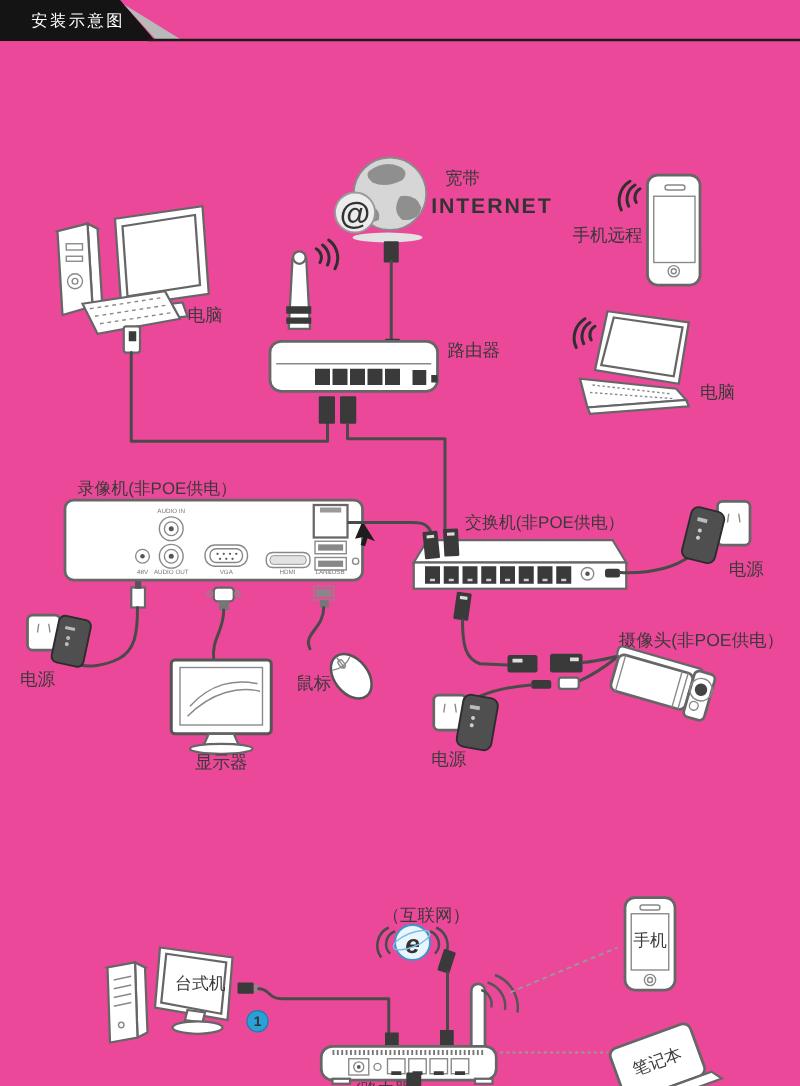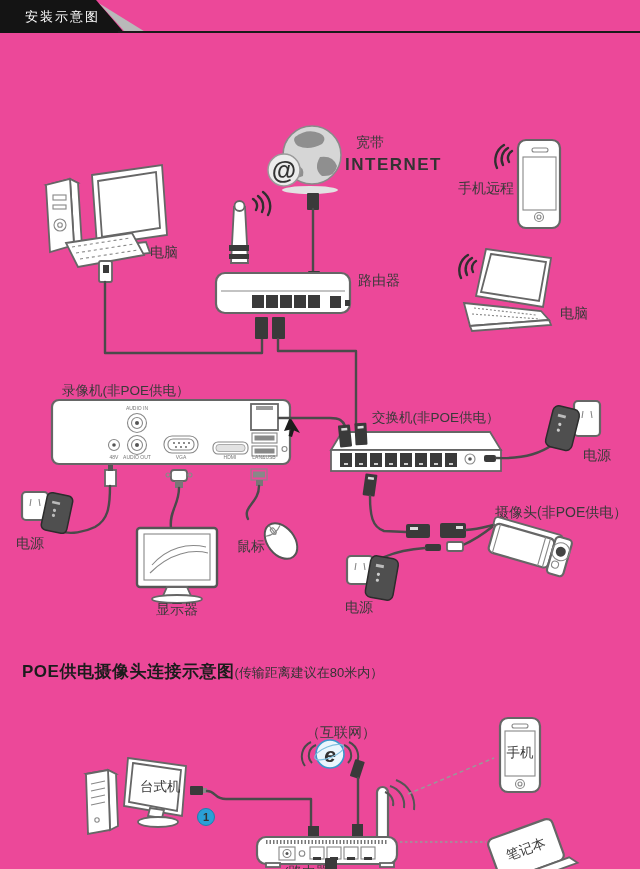--- a/index.html
+++ b/index.html
@@ -292,23 +292,20 @@
       <g transform="rotate(10,382,482)">
         <rect x="368" y="462" width="28" height="42" rx="6" fill="#4f4f4f" stroke="#2c2c2c" stroke-width="1.5"></rect>
         <rect x="374" y="470" width="8" height="3" fill="#bbb"></rect>
         <circle cx="378" cy="480" r="1.6" fill="#ccc"></circle>
           <circle cx="378" cy="486" r="1.6" fill="#ccc"></circle>
       </g>
       <text class="lbl" x="345" y="517">电源</text>
     </g>
   </svg>
 
-  <div class="title2">
-    <span>POE供电摄像头连接示意图</span><span class="note">(传输距离建议在80米内）</span>
-  </div>
 
   <svg id="diagram2" width="640" height="179" viewBox="0 0 640 179">
 
     <g>
       <text class="lbl" x="306" y="47">（互联网）</text>
       <path d="M311,52 A16,16 0 0,0 305,76" fill="none" stroke="#4a4a4a" stroke-width="2"></path>
       <path d="M316,55 A11,11 0 0,0 312,73" fill="none" stroke="#4a4a4a" stroke-width="2"></path>
       <path d="M349,52 A16,16 0 0,1 355,76" fill="none" stroke="#4a4a4a" stroke-width="2"></path>
       <path d="M344,55 A11,11 0 0,1 348,73" fill="none" stroke="#4a4a4a" stroke-width="2"></path>
       <circle cx="330" cy="64" r="14" fill="#eaf6fd" stroke="#3a97cc" stroke-width="1.6"></circle>

